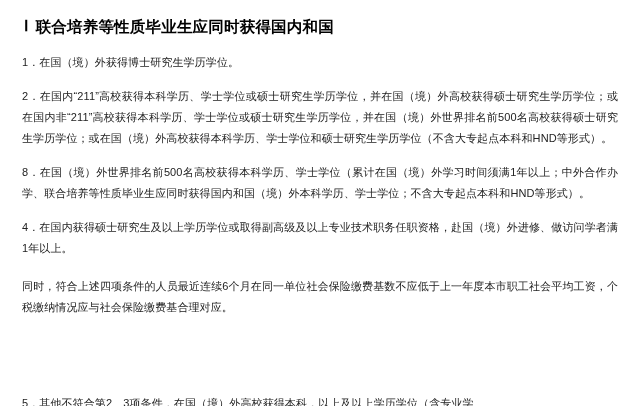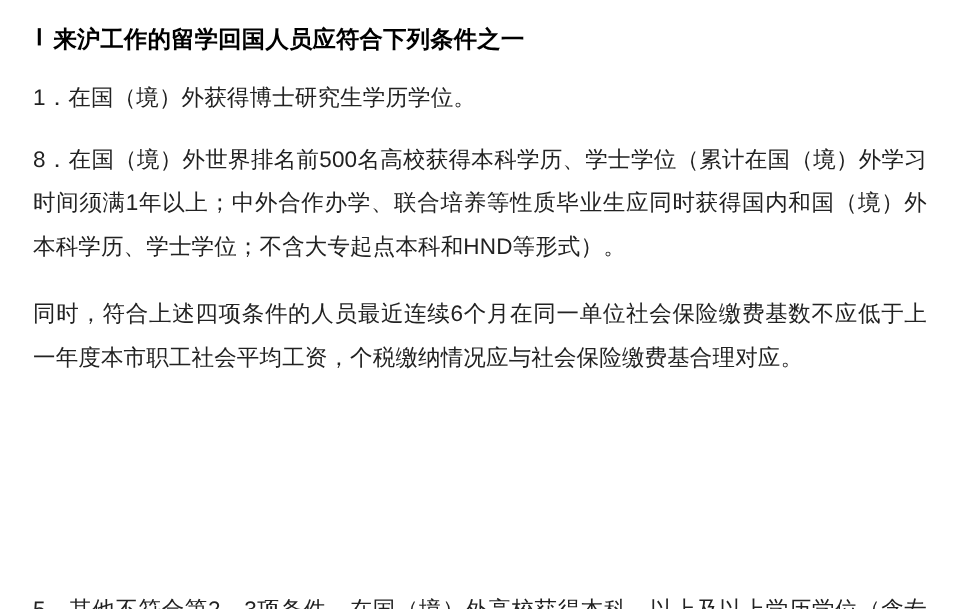--- a/index.html
+++ b/index.html
@@ -33,21 +33,21 @@
     margin: 2px 0 14px 2px;
   }
   .doc-title .marker {
     display: inline-block;
     font-weight: bold;
     margin-right: 7px;
     font-size: 15px;
     font-family: "Liberation Serif", serif;
   }
   .clause {
-    font-size: 15px;
+    font-size: 11px;
     line-height: 1.92;
     color: #222222;
     margin: 0 0 13px 0;
     text-align: justify;
     letter-spacing: 0.1px;
   }
   .clause.note {
     margin-top: 16px;
   }
   .clause.cut {
@@ -68,20 +68,22 @@
   }
 </style>
 </head>
 <body>
 
 <div class="page">
   <div class="divider-top"></div>
 
   <div class="doc-title">
     <span class="marker">Ⅰ</span>
-    <span>来沪工作的留学回国人员应符合下列条件之一</span>
+    <span>联合培养等性质毕业生应同时获得国内和国</span>
   </div>
 
   <p class="clause">1．在国（境）外获得博士研究生学历学位。</p>
+  <p class="clause">2．在国内“211”高校获得本科学历、学士学位或硕士研究生学历学位，并在国（境）外高校获得硕士研究生学历学位；或在国内非“211”高校获得本科学历、学士学位或硕士研究生学历学位，并在国（境）外世界排名前500名高校获得硕士研究生学历学位；或在国（境）外高校获得本科学历、学士学位和硕士研究生学历学位（不含大专起点本科和HND等形式）。</p>
   <p class="clause">8．在国（境）外世界排名前500名高校获得本科学历、学士学位（累计在国（境）外学习时间须满1年以上；中外合作办学、联合培养等性质毕业生应同时获得国内和国（境）外本科学历、学士学位；不含大专起点本科和HND等形式）。</p>
+  <p class="clause">4．在国内获得硕士研究生及以上学历学位或取得副高级及以上专业技术职务任职资格，赴国（境）外进修、做访问学者满1年以上。</p>
   <p class="clause note">同时，符合上述四项条件的人员最近连续6个月在同一单位社会保险缴费基数不应低于上一年度本市职工社会平均工资，个税缴纳情况应与社会保险缴费基合理对应。</p>
   <p class="clause cut">5．其他不符合第2、3项条件，在国（境）外高校获得本科，以上及以上学历学位（含专业学</p>
 </div>
 
 </body></html>

